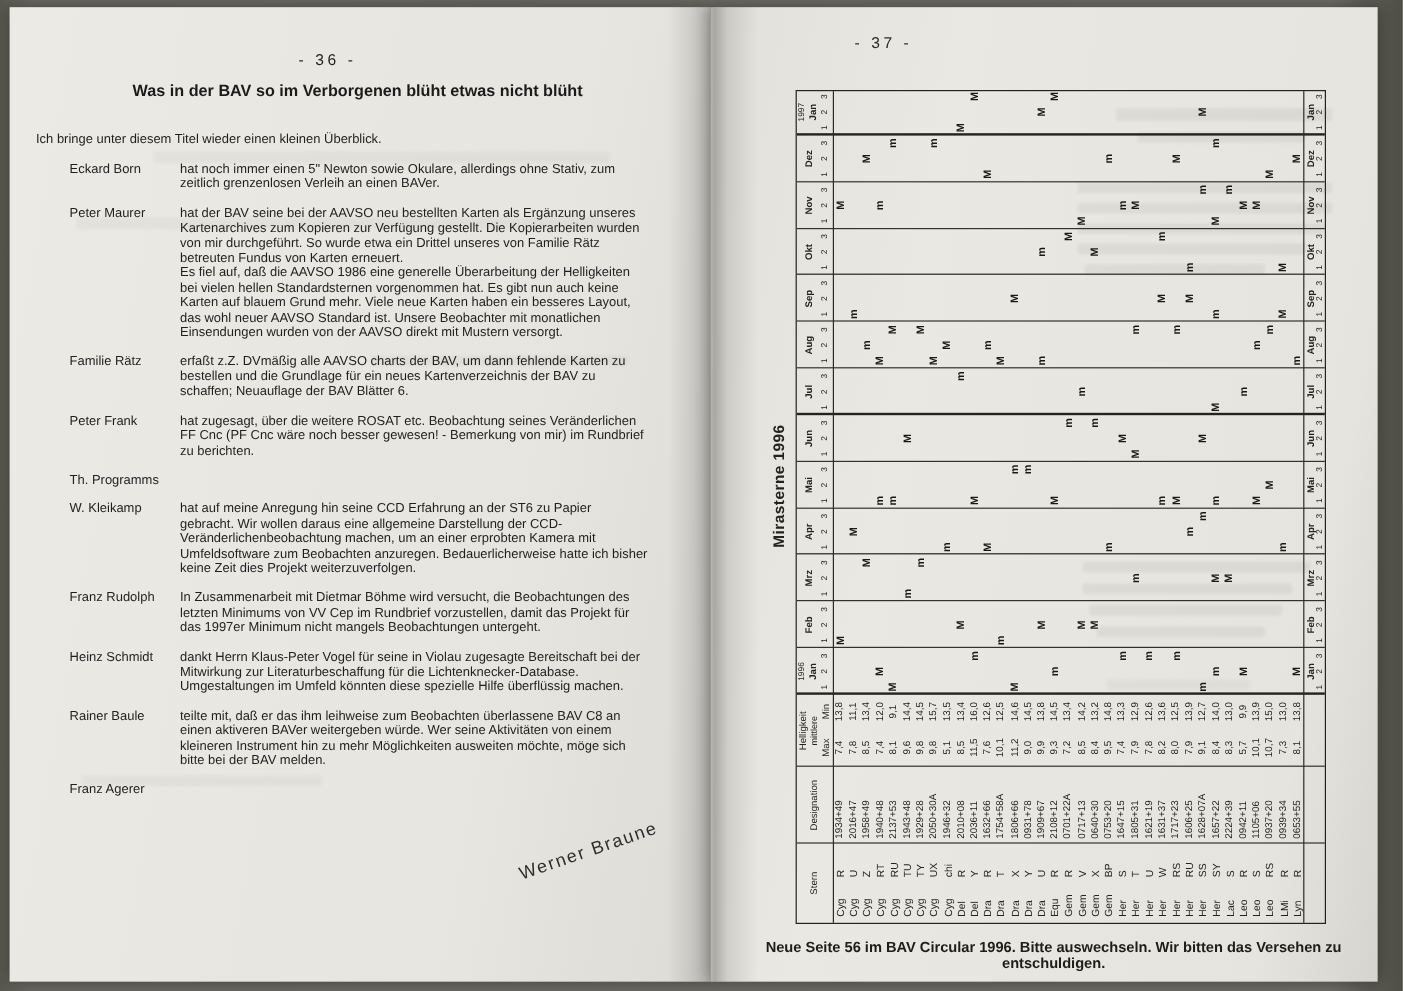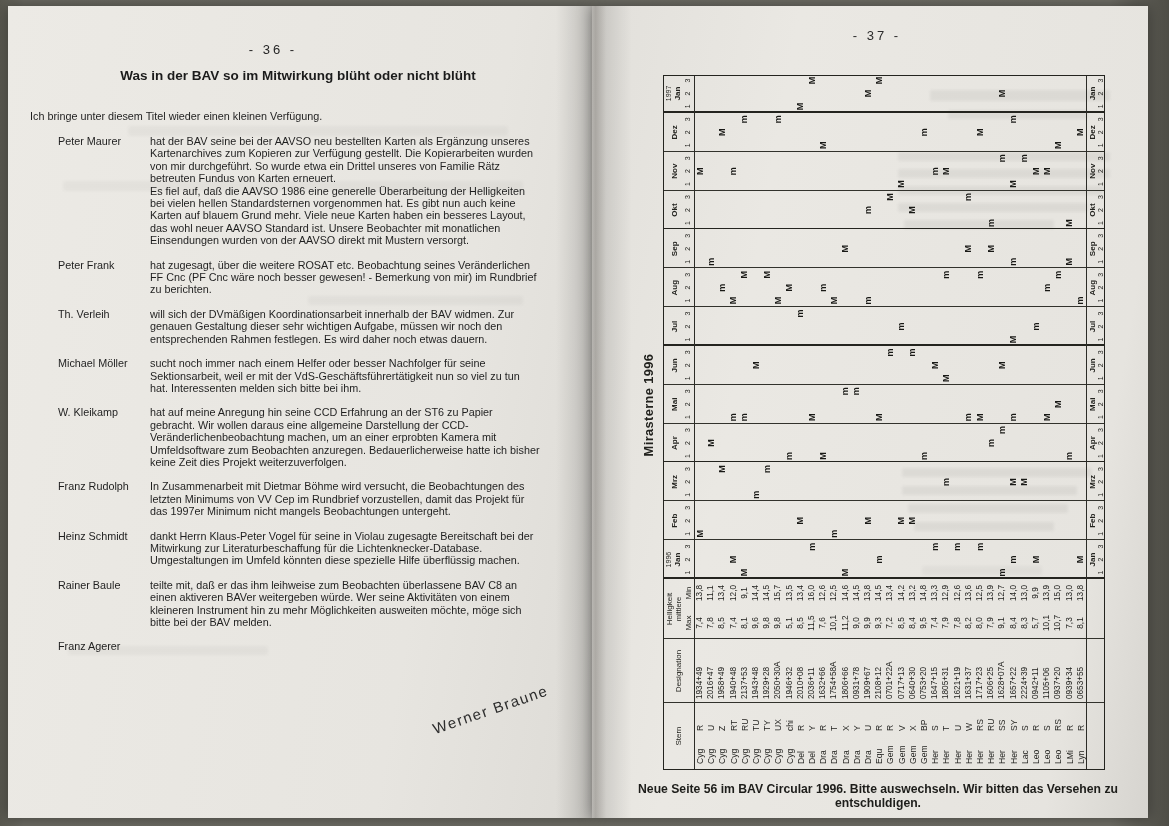--- a/index.html
+++ b/index.html
@@ -10,21 +10,21 @@
     color:#1f1f1f;
   }
   .page{position:absolute;top:6px;height:812px;box-shadow:0 0 14px rgba(0,0,0,.4);}
   .page-left{left:8px;width:584px;background:linear-gradient(100deg,#eceae5,#e7e5e0 70%,#dddbd6);}
   .page-right{left:592px;width:556px;background:linear-gradient(100deg,#e2e0db,#eae8e3 30%,#e6e4df 85%,#d6d4cf);}
   .gutter{position:absolute;left:556px;top:6px;width:76px;height:812px;pointer-events:none;
     background:linear-gradient(90deg,rgba(0,0,0,0) 0%,rgba(0,0,0,.16) 44%,rgba(40,35,30,.30) 52%,rgba(0,0,0,.10) 66%,rgba(0,0,0,0) 100%);}
   
   .pnum{position:absolute;font-size:13px;letter-spacing:3px;color:#262626;}
   .pnum36{left:100px;top:36px;width:330px;text-align:center;}
-  .pnum37{left:120px;top:22px;width:330px;text-align:center;color:#2b2b2b;}
+  .pnum37{left:120px;top:22px;width:330px;color:#2b2b2b;}
   .l-title{position:absolute;left:50px;top:62px;width:480px;text-align:center;font-size:13.5px;font-weight:bold;color:#1b1b1b;}
   .l-sub{position:absolute;left:50px;top:80px;width:480px;text-align:center;font-size:10.6px;}
   .l-intro{position:absolute;left:22px;top:104px;font-size:10.8px;}
   .entries{position:absolute;left:50px;top:129px;width:482px;}
   .entry{display:flex;margin-bottom:12px;}
   .entry-name{flex:0 0 92px;font-size:10.8px;line-height:12.4px;}
   .entry-text{flex:1;font-size:10.8px;line-height:12.4px;white-space:pre-line;}
   .signature{position:absolute;left:428px;top:714px;font-size:15px;letter-spacing:1.5px;color:#2d2d2d;
     transform:rotate(-19deg);transform-origin:left bottom;}
   
@@ -52,39 +52,42 @@
 </head>
 <body>
 
 <div class="page page-left">
   <div class="ghost light" style="left:120px;top:120px;width:380px;height:10px"></div>
   <div class="ghost light" style="left:55px;top:175px;width:460px;height:10px"></div>
   <div class="ghost light" style="left:300px;top:290px;width:215px;height:9px"></div>
   <div class="ghost light" style="left:60px;top:640px;width:200px;height:9px"></div>
 
   <div class="pnum pnum36">- 36 -</div>
-  <div class="l-title">Was in der BAV so im Mitwirkung blüht oder nicht blüht</div>
-  <div class="l-intro">Ich bringe unter diesem Titel wieder einen kleinen Verfügung.</div>
+  <div class="l-title">Was in der BAV so im Verborgenen blüht etwas nicht blüht</div>
+  <div class="l-intro">Ich bringe unter diesem Titel wieder einen kleinen Überblick.</div>
   <div class="entries" id="entries">
+      <div class="entry">
+        <div class="entry-name">Eckard Born</div>
+        <div class="entry-text">hat noch immer einen 5" Newton sowie Okulare, allerdings ohne Stativ, zum zeitlich grenzenlosen Verleih an einen BAVer.</div>
+      </div>
       <div class="entry">
         <div class="entry-name">Peter Maurer</div>
         <div class="entry-text">hat der BAV seine bei der AAVSO neu bestellten Karten als Ergänzung unseres Kartenarchives zum Kopieren zur Verfügung gestellt. Die Kopierarbeiten wurden von mir durchgeführt. So wurde etwa ein Drittel unseres von Familie Rätz betreuten Fundus von Karten erneuert.
 Es fiel auf, daß die AAVSO 1986 eine generelle Überarbeitung der Helligkeiten bei vielen hellen Standardsternen vorgenommen hat. Es gibt nun auch keine Karten auf blauem Grund mehr. Viele neue Karten haben ein besseres Layout, das wohl neuer AAVSO Standard ist. Unsere Beobachter mit monatlichen Einsendungen wurden von der AAVSO direkt mit  Mustern versorgt.</div>
       </div>
       <div class="entry">
+        <div class="entry-name">Familie Rätz</div>
+        <div class="entry-text">erfaßt  z.Z. DVmäßig alle AAVSO charts der BAV, um dann fehlende Karten zu bestellen und die Grundlage für ein neues Kartenverzeichnis der BAV zu schaffen; Neuauflage der BAV Blätter 6.</div>
+      </div>
+      <div class="entry">
         <div class="entry-name">Peter Frank</div>
         <div class="entry-text">hat zugesagt, über die weitere ROSAT etc. Beobachtung seines Veränderlichen FF Cnc (PF Cnc wäre noch besser gewesen! - Bemerkung von mir) im Rundbrief zu berichten.</div>
       </div>
       <div class="entry">
-        <div class="entry-name">Th. Verleih</div>
-        <div class="entry-text">will sich der DVmäßigen Koordinationsarbeit  innerhalb der BAV widmen. Zur genauen Gestaltung dieser sehr wichtigen Aufgabe, müssen wir noch den entsprechenden Rahmen festlegen. Es wird daher noch etwas dauern.</div>
-      </div>
-      <div class="entry">
-        <div class="entry-name">Michael Möller</div>
-        <div class="entry-text">sucht noch immer  nach einem Helfer oder besser Nachfolger  für seine Sektionsarbeit, weil er mit der VdS-Geschäftsführertätigkeit nun so viel zu tun hat. Interessenten melden sich bitte bei ihm.</div>
+        <div class="entry-name">Th. Programms</div>
       </div>
       <div class="entry">
         <div class="entry-name">W. Kleikamp</div>
         <div class="entry-text">hat  auf meine Anregung hin seine CCD Erfahrung an der ST6 zu Papier gebracht. Wir wollen daraus eine allgemeine Darstellung der  CCD-Veränderlichenbeobachtung machen, um an einer erprobten Kamera mit Umfeldsoftware zum Beobachten anzuregen. Bedauerlicherweise hatte ich bisher keine Zeit dies Projekt weiterzuverfolgen.</div>
       </div>
       <div class="entry">
         <div class="entry-name">Franz Rudolph</div>
         <div class="entry-text">In Zusammenarbeit mit Dietmar Böhme wird versucht, die Beobachtungen des letzten Minimums von VV Cep im Rundbrief vorzustellen, damit das Projekt  für das 1997er Minimum nicht mangels Beobachtungen untergeht.</div>
       </div>
       <div class="entry">

